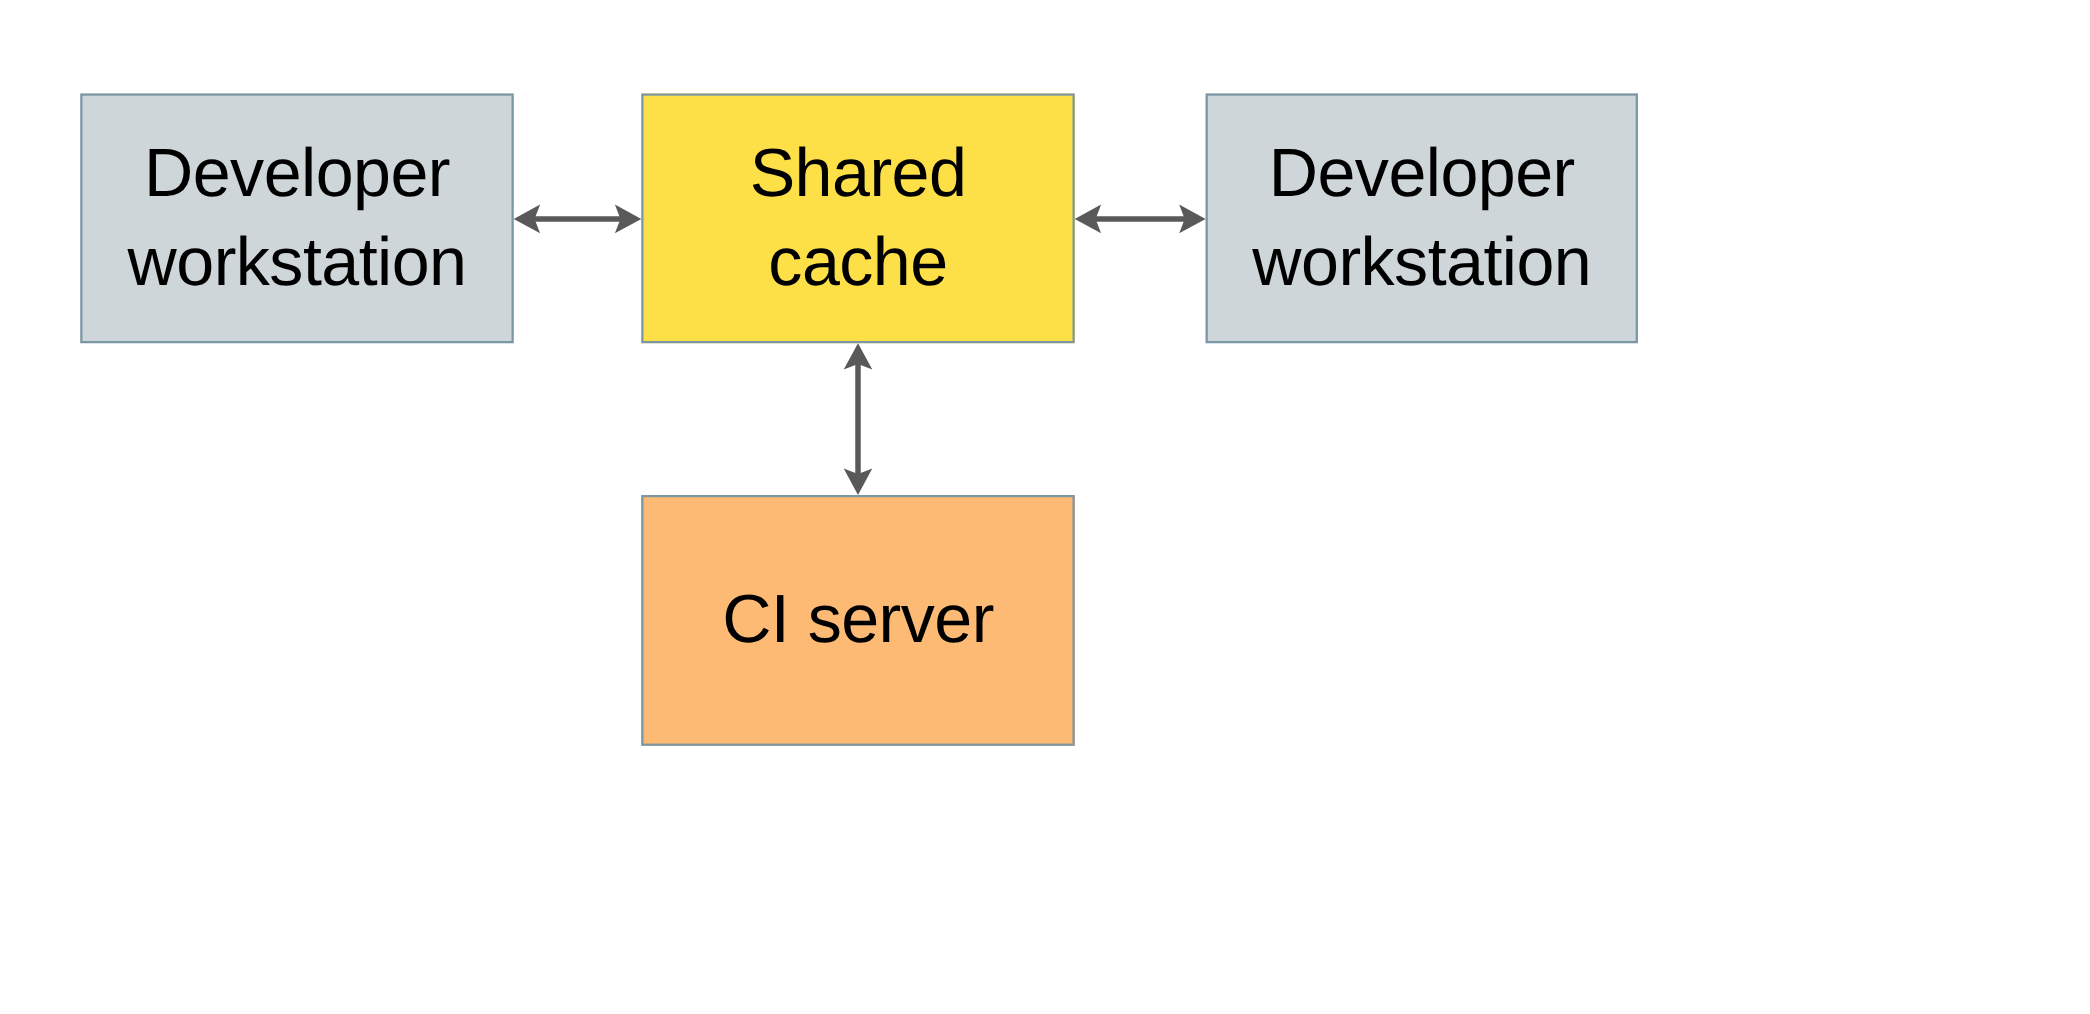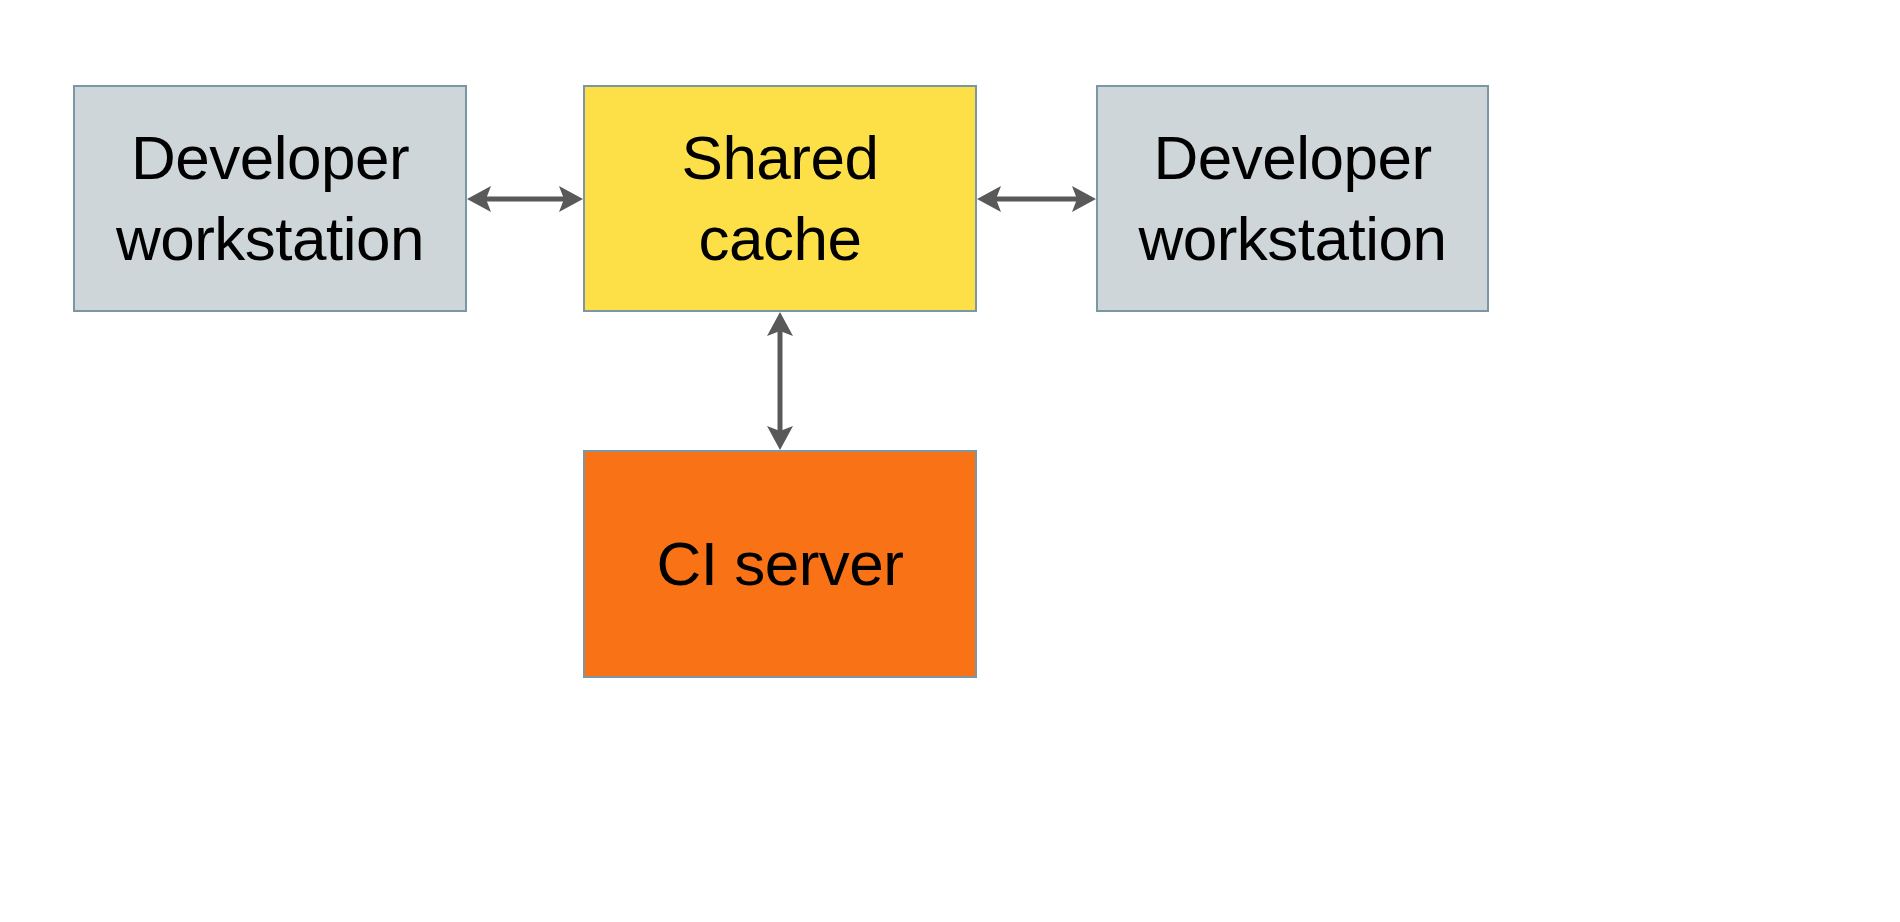--- a/index.html
+++ b/index.html
@@ -55,21 +55,21 @@
   <div class="node" id="node-1" style="left: 583px; top: 85px; width: 394px; height: 227px; background: #fde047; border-color: rgb(123, 150, 164);">
     <span class="node-label" style="color: rgb(0, 0, 0);">Shared
 cache</span>
   </div>
 
   <div class="node" id="node-2" style="left: 1096px; top: 85px; width: 393px; height: 227px; background: rgb(206, 214, 217); border-color: rgb(123, 150, 164);">
     <span class="node-label" style="color: rgb(0, 0, 0);">Developer
 workstation</span>
   </div>
 
-  <div class="node" id="node-3" style="left: 583px; top: 450px; width: 394px; height: 228px; background: #f97316; border-color: rgb(123, 150, 164); justify-content: center;">
+  <div class="node" id="node-3" style="left: 583px; top: 450px; width: 394px; height: 228px; background: #fdba74; border-color: rgb(123, 150, 164); justify-content: center;">
     <span class="node-label" style="color: rgb(0, 0, 0);">CI server</span>
   </div>
 
   <div class="connector" id="conn-0" style="left: 467px; top: 176.5px;">
     <svg width="116" height="44" viewBox="0 0 116 44">
       <g>
         <line x1="14" y1="22" x2="102" y2="22" stroke="#595959" stroke-width="5"></line>
         <polygon points="0,22 24,9 19,22 24,35" fill="#595959"></polygon>
         <polygon points="116,22 92,9 97,22 92,35" fill="#595959"></polygon>
       </g>

